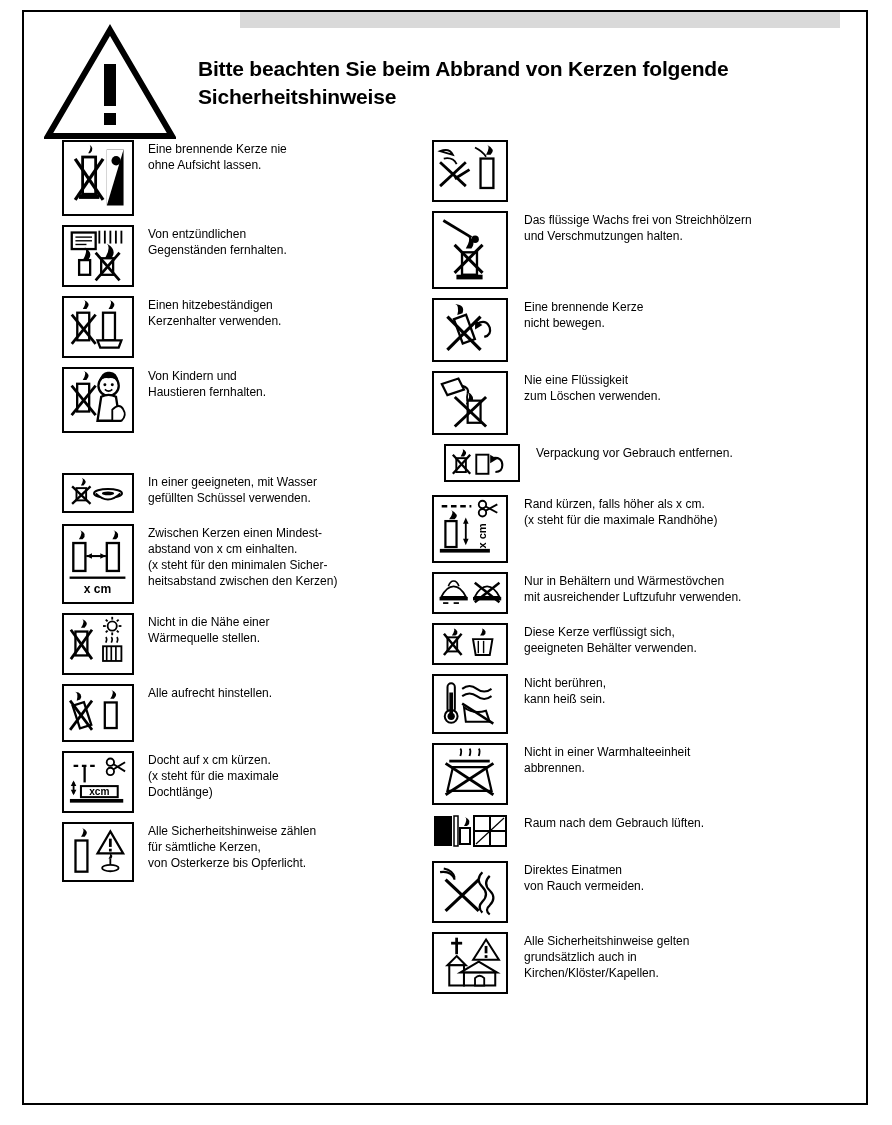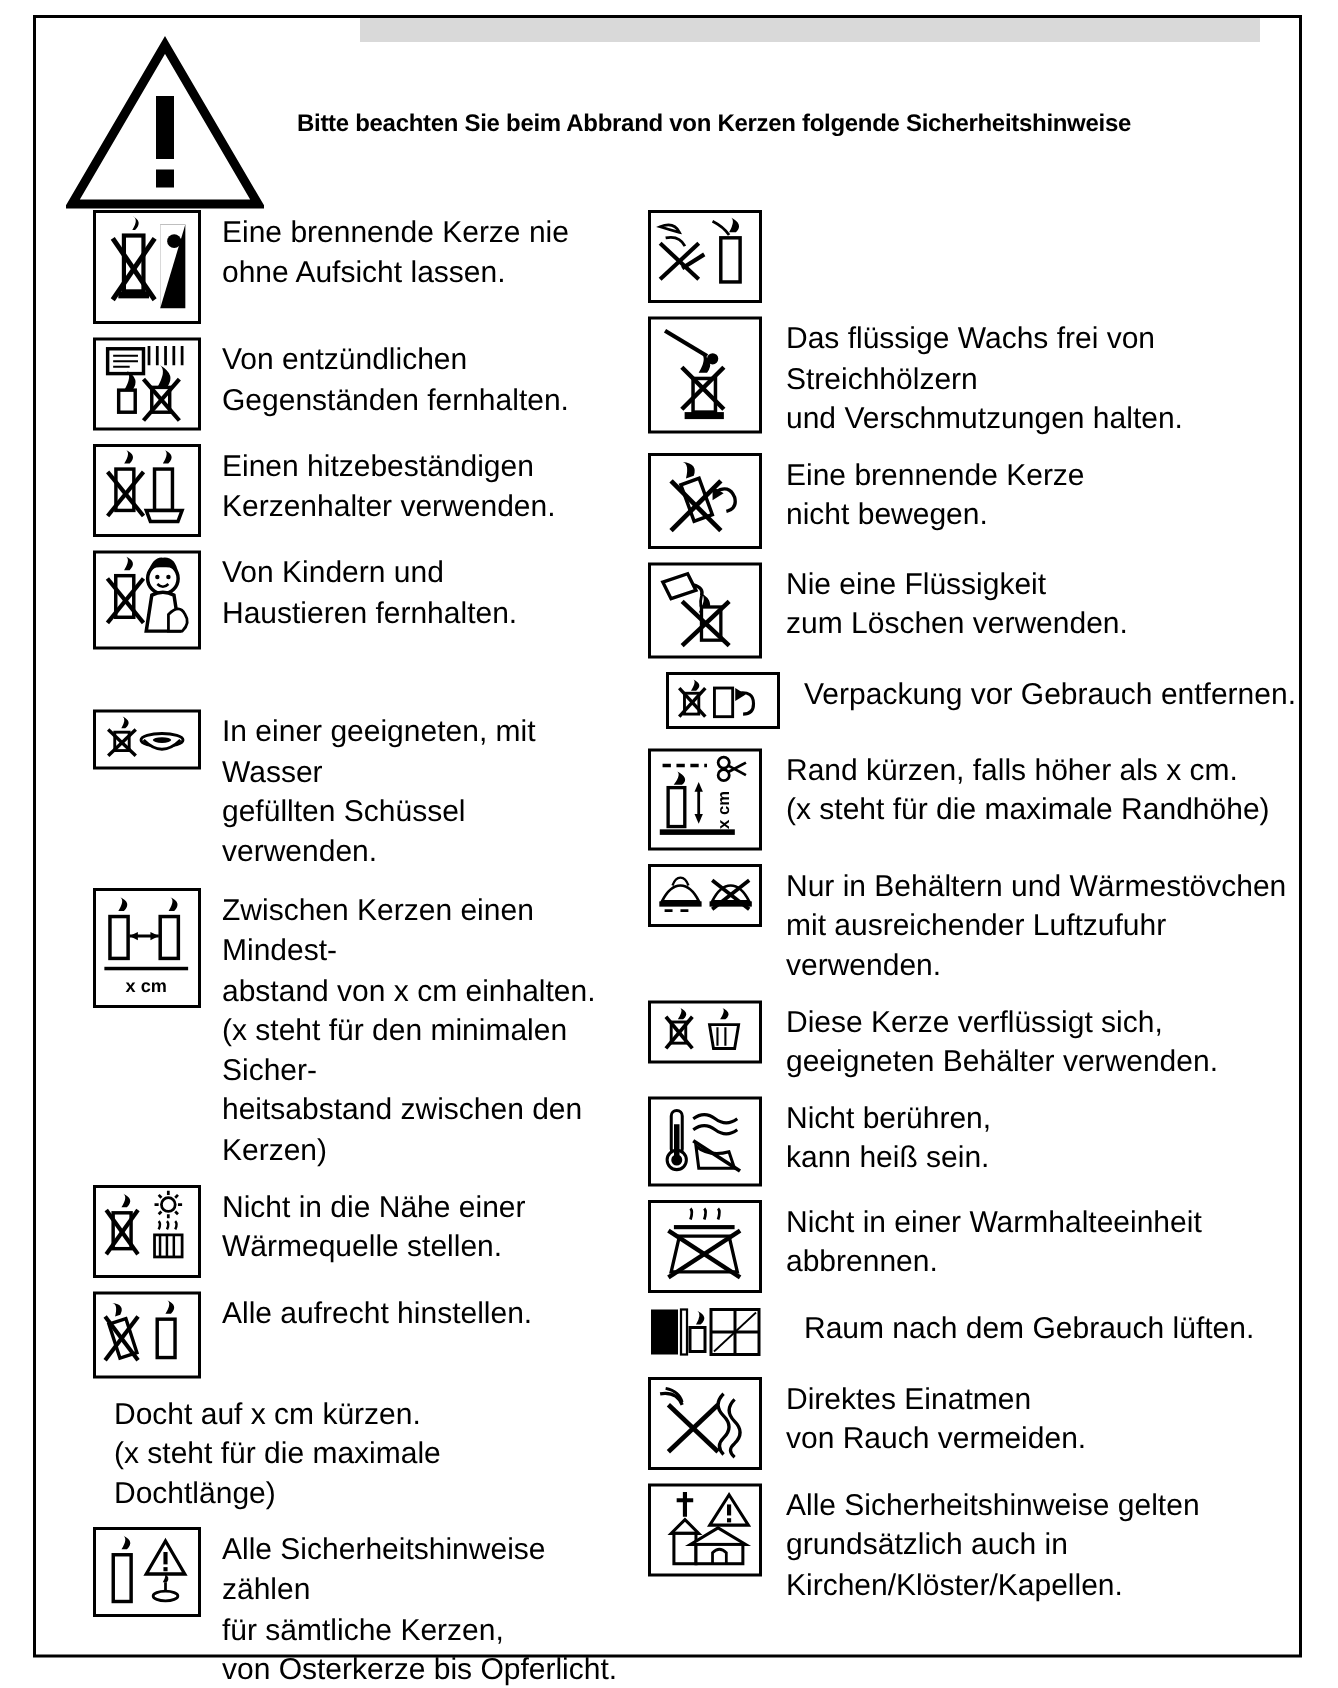--- a/index.html
+++ b/index.html
@@ -34,21 +34,21 @@
     box-sizing: border-box;
   }
   .warn-tri {
     width: 132px;
     height: 118px;
     flex: 0 0 132px;
     position: relative;
   }
   .warn-tri svg { display:block; }
   .header-title {
-    font-size: 16px;
+    font-size: 21px;
     font-weight: bold;
     line-height: 1.32;
     margin-left: 22px;
     letter-spacing: -0.2px;
   }
   
   .cols {
     display: flex;
     padding: 0 0 0 0;
   }
@@ -70,21 +70,21 @@
   }
   .icon-box {
     flex: 0 0 auto;
     border: 2.5px solid #000;
     background: #fff;
     box-sizing: border-box;
     position: relative;
   }
   .icon-box svg { display: block; }
   .row-text {
-    font-size: 20px;
+    font-size: 12px;
     line-height: 1.33;
     margin-left: 14px;
     padding-top: 2px;
     white-space: pre-line;
   }
   .col-right .row-text { margin-left: 16px; }
   
   .grey-bar {
     position: absolute;
     left: 216px;
@@ -274,20 +274,36 @@
             <line x1="6" y1="16" x2="30" y2="48" stroke="#000" stroke-width="3"></line>
             <line x1="30" y1="16" x2="6" y2="48" stroke="#000" stroke-width="3"></line>
             <path d="M50 14 q5 -8 1 -10 q9 4 3 10 z" fill="#000"></path>
             <rect x="44" y="18" width="13" height="28" fill="#fff" stroke="#000" stroke-width="2.5"></rect>
           </svg>
         </div>
         <div class="row-text">Alle aufrecht hinstellen.</div>
       </div>
 
       <div class="row">
+        <div class="icon-box" style="width:72px;height:62px;">
+          <svg viewBox="0 0 72 62" width="67" height="57">
+            <line x1="10" y1="14" x2="34" y2="14" stroke="#000" stroke-width="2.5" stroke-dasharray="5 4"></line>
+            <line x1="22" y1="14" x2="22" y2="32" stroke="#000" stroke-width="2.5"></line>
+            <circle cx="50" cy="10" r="4" fill="none" stroke="#000" stroke-width="2"></circle>
+            <circle cx="50" cy="20" r="4" fill="none" stroke="#000" stroke-width="2"></circle>
+            <line x1="53" y1="12" x2="66" y2="20" stroke="#000" stroke-width="2"></line>
+            <line x1="53" y1="18" x2="66" y2="10" stroke="#000" stroke-width="2"></line>
+            <line x1="10" y1="32" x2="10" y2="44" stroke="#000" stroke-width="2"></line>
+            <polygon points="10,30 7,36 13,36" fill="#000"></polygon>
+            <polygon points="10,46 7,40 13,40" fill="#000"></polygon>
+            <rect x="18" y="36" width="40" height="12" fill="#fff" stroke="#000" stroke-width="2.2"></rect>
+            <text x="38" y="46" font-family="Liberation Sans, sans-serif" font-size="11" font-weight="bold" text-anchor="middle" fill="#000">xcm</text>
+            <rect x="6" y="50" width="58" height="4" fill="#000"></rect>
+          </svg>
+        </div>
         <div class="row-text">Docht auf x cm kürzen.
 (x steht für die maximale
 Dochtlänge)</div>
       </div>
 
       <div class="row">
         <div class="icon-box" style="width:72px;height:60px;">
           <svg viewBox="0 0 72 60" width="67" height="55">
             <path d="M18 14 q5 -8 1 -10 q9 4 3 10 z" fill="#000"></path>
             <rect x="12" y="18" width="13" height="34" fill="#fff" stroke="#000" stroke-width="2.5"></rect>
@@ -467,21 +483,21 @@
             <rect x="16" y="16" width="44" height="3" fill="#000"></rect>
             <path d="M20 24 l36 0 l6 26 l-48 0 z" fill="#fff" stroke="#000" stroke-width="2.4"></path>
             <line x1="12" y1="20" x2="64" y2="54" stroke="#000" stroke-width="3.2"></line>
             <line x1="64" y1="20" x2="12" y2="54" stroke="#000" stroke-width="3.2"></line>
           </svg>
         </div>
         <div class="row-text">Nicht in einer Warmhalteeinheit
 abbrennen.</div>
       </div>
 
-      <div class="row" style="margin-bottom:13px;gap:12px;">
+      <div class="row" style="margin-bottom:13px;">
         <div class="icon-box" style="width:76px;height:34px; border-width:0;">
           <svg viewBox="0 0 76 34" width="76" height="34">
             <rect x="2" y="2" width="18" height="30" fill="#000"></rect>
             <rect x="22" y="2" width="4" height="30" fill="#fff" stroke="#000" stroke-width="1.5"></rect>
             <path d="M32 12 q4 -7 1 -9 q8 4 2 9 z" fill="#000"></path>
             <rect x="28" y="14" width="10" height="16" fill="#fff" stroke="#000" stroke-width="2"></rect>
             <rect x="42" y="2" width="32" height="30" fill="#fff" stroke="#000" stroke-width="2"></rect>
             <line x1="58" y1="2" x2="58" y2="32" stroke="#000" stroke-width="2"></line>
             <line x1="42" y1="17" x2="74" y2="17" stroke="#000" stroke-width="2"></line>
             <line x1="44" y1="30" x2="72" y2="4" stroke="#000" stroke-width="1.2"></line>

